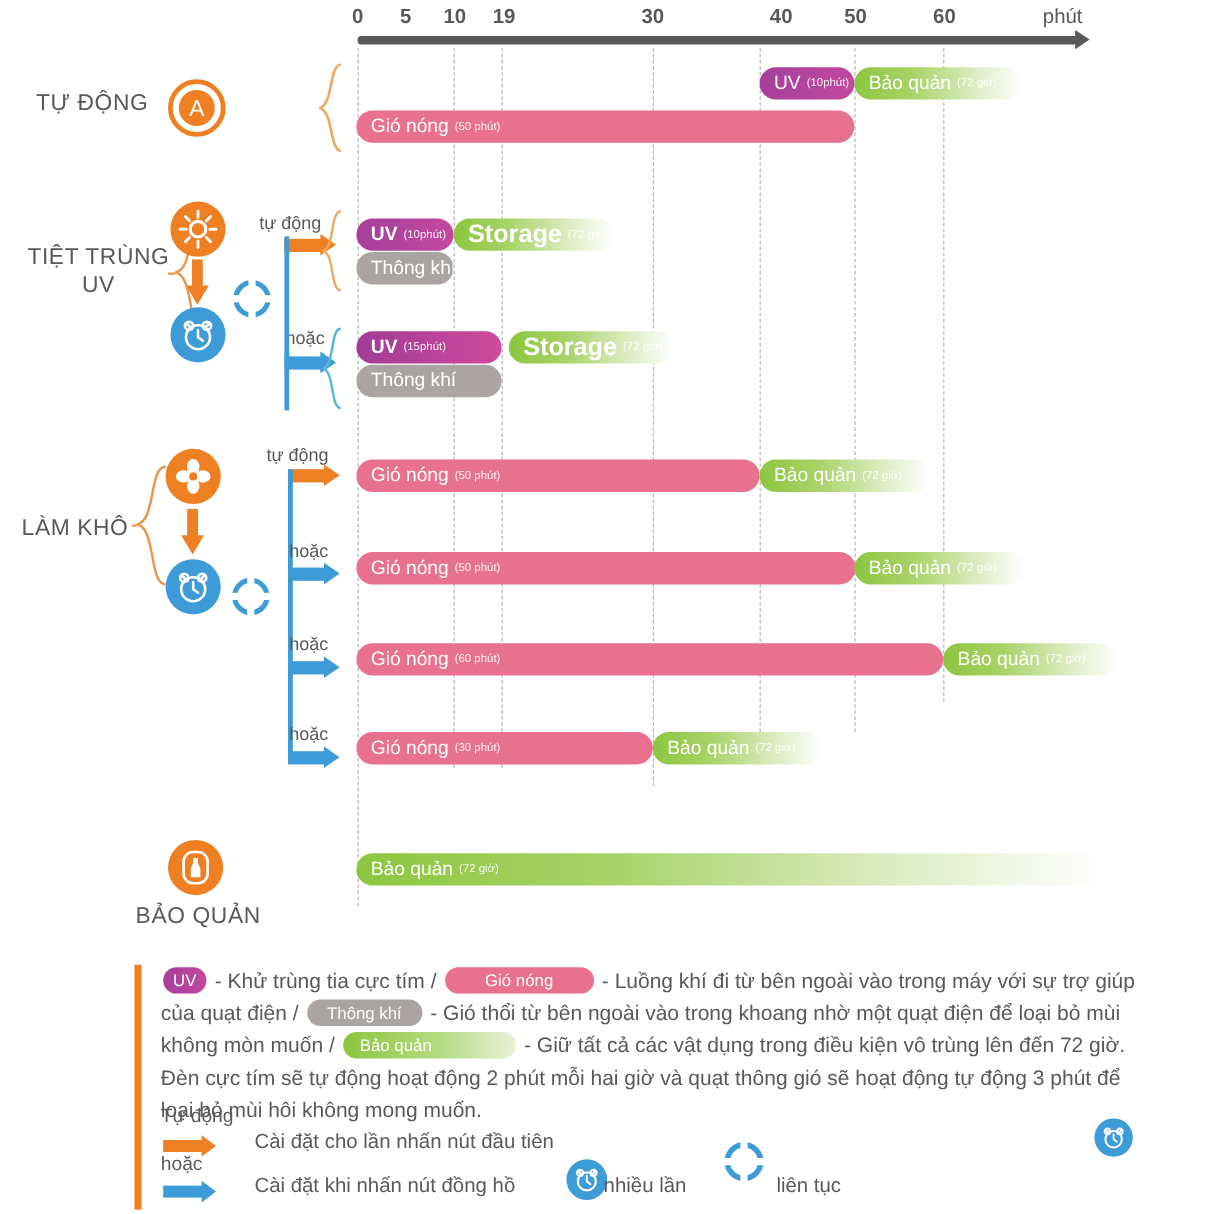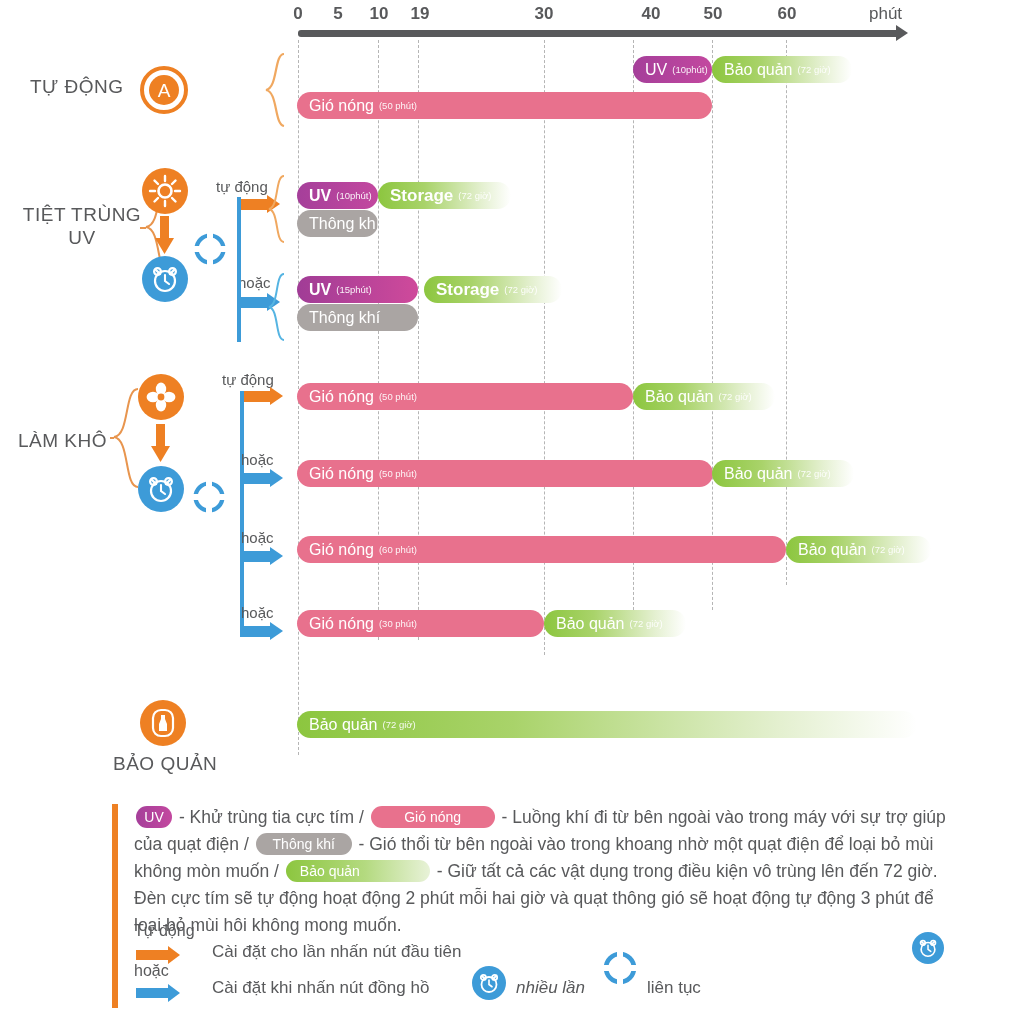--- a/index.html
+++ b/index.html
@@ -54,21 +54,21 @@
     display:flex; align-items:center; color:#fff; white-space:nowrap;
     padding-left:12px; overflow:hidden;
   }
   .bar .t  { font-size:16px; }
   .bar .s  { font-size:9.5px; margin-left:5px; opacity:.92; }
   .bar.pink   { background:#e8718d; }
   .bar.purple { background:linear-gradient(90deg,#a53f9a 0%,#c3489f 100%); }
   .bar.purple2{ background:linear-gradient(90deg,#a03c96 0%,#cf4a9b 100%); }
   .bar.grey   { background:#aaa5a3; }
   .bar.green  { background:linear-gradient(90deg,#8cc63f 0%,#a9d36a 35%,#e4f0d0 78%,#ffffff 100%); }
-  .bar.bold .t { font-weight:bold; font-size:17px; }
+  .bar.bold .t { font-weight:bold; font-size:21px; }
 
   
   .arrow { position:absolute; height:11px; }
   .arrow .shaft { position:absolute; left:0; top:0; height:11px; }
   .arrow .head {
     position:absolute; top:-4px; width:0;height:0;
     border-top:9px solid transparent;border-bottom:9px solid transparent;
   }
   .arrow.orange .shaft{ background:#ee8023; }
   .arrow.orange .head { border-left:13px solid #ee8023; }
@@ -409,21 +409,21 @@
 
   <div class="icon-circle ic-blue" style="left:360px; top:166px; width:34px; height:34px;">
     <svg width="24" height="24" viewBox="0 0 32 32">
       <circle cx="16" cy="18" r="10" fill="none" stroke="#fff" stroke-width="2.4"></circle>
       <path d="M7 7 L11 11 M25 7 L21 11" stroke="#fff" stroke-width="2.6" stroke-linecap="round"></path>
       <circle cx="8.5" cy="8.5" r="3.4" fill="none" stroke="#fff" stroke-width="2.4"></circle>
       <circle cx="23.5" cy="8.5" r="3.4" fill="none" stroke="#fff" stroke-width="2.4"></circle>
       <path d="M16 12 L16 18 L20 21" stroke="#fff" stroke-width="2.2" fill="none" stroke-linecap="round"></path>
     </svg>
   </div>
-  <div class="lg-row" style="left:404px; top:178px;font-style:italic;">nhiều lần</div>
+  <div class="lg-row" style="left:391px; top:178px;">nhiều lần</div>
 
   <svg style="position:absolute; left:490px; top:150px;" width="36" height="36">
     <g fill="none" stroke="#3d9bd8" stroke-width="4.6">
       <path d="M18 4 A14 14 0 0 1 32 18"></path>
       <path d="M32 18 A14 14 0 0 1 18 32"></path>
       <path d="M18 32 A14 14 0 0 1 4 18"></path>
       <path d="M4 18 A14 14 0 0 1 18 4"></path>
     </g>
     <rect x="15" y="0" width="6" height="36" fill="#fff"></rect>
     <rect x="0" y="15" width="36" height="6" fill="#fff"></rect>

